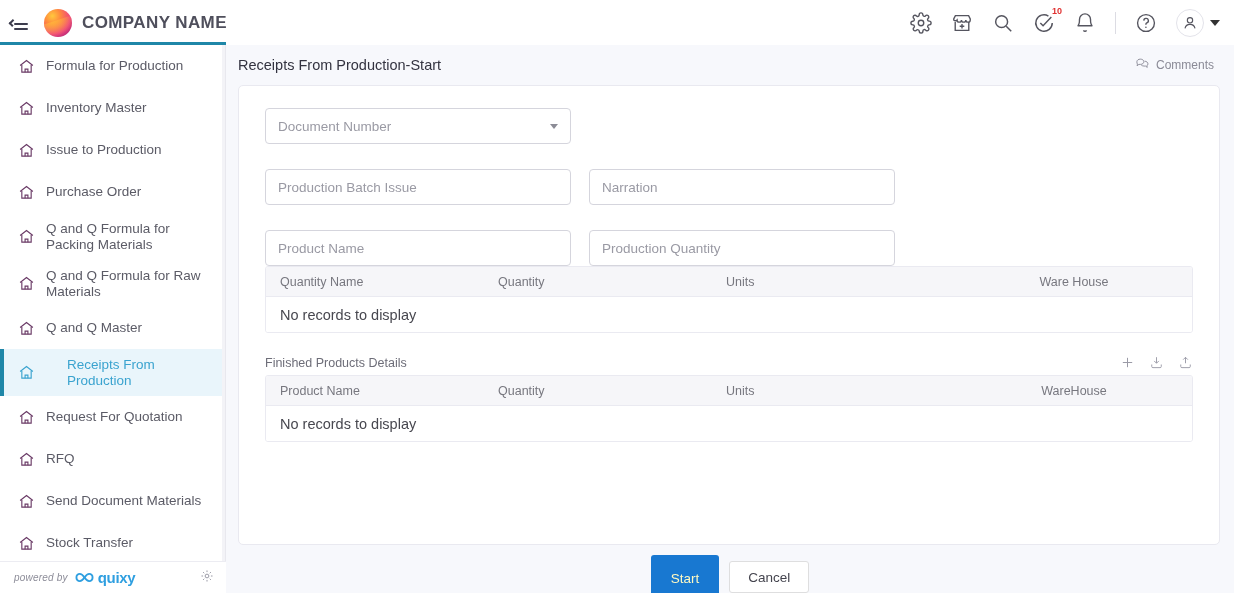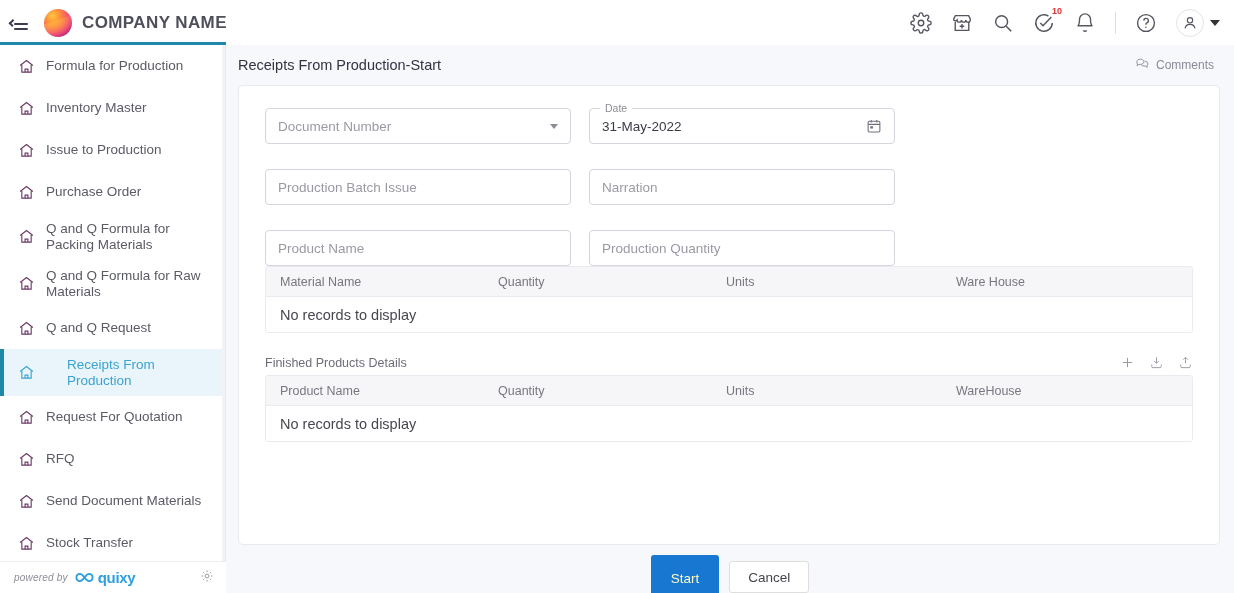--- a/index.html
+++ b/index.html
@@ -156,21 +156,21 @@
 
   .tbl { margin: 0 26px; border: 1px solid #eaeaf1; border-radius: 3px; overflow: hidden; }
   .tbl-head {
     display: flex; background: #f6f6f9; border-bottom: 1px solid #eaeaf1; height: 30px;
     align-items: center;
   }
   .tbl-head div { font-size: 12.5px; color: #77777f; }
   .c1 { width: 232px; padding-left: 14px; }
   .c2 { width: 228px; }
   .c3 { width: 230px; }
-  .c4 { flex: 1; }
+  .c4 { flex: 1; text-align: center; }
   .tbl-body { height: 35px; display: flex; align-items: center; padding-left: 14px;
               font-size: 14.5px; color: #47474f; background: #fff; }
 
   .footer-btns {
     position: absolute; top: 510px; left: 0; width: 1008px;
     display: flex; justify-content: center; align-items: center; gap: 10px;
   }
   .btn-start {
     background: #1878d1; color: #fef9c3; border: none; border-radius: 3px;
     height: 44px; padding: 16px 20px; font-size: 13.5px; cursor: pointer;
@@ -305,21 +305,21 @@
           </svg></span>
       <span class="lbl">Q and Q Formula for Raw Materials</span>
     </div>
 
     <div class="side-item">
       <span class="home-ic"><svg viewBox="0 0 24 24" width="17" height="17" fill="none" stroke="currentColor" stroke-width="1.6">
             <path d="M3 10.5 12 3.5l9 7"></path>
             <path d="M5.4 9.8V20h13.2V9.8"></path>
             <path d="M10 20v-4.3h4V20"></path>
           </svg></span>
-      <span class="lbl">Q and Q Request</span>
+      <span class="lbl">Q and Q Master</span>
     </div>
 
     <div class="side-item two-line active">
       <span class="home-ic"><svg viewBox="0 0 24 24" width="17" height="17" fill="none" stroke="currentColor" stroke-width="1.6">
             <path d="M3 10.5 12 3.5l9 7"></path>
             <path d="M5.4 9.8V20h13.2V9.8"></path>
             <path d="M10 20v-4.3h4V20"></path>
           </svg></span>
       <span class="lbl">Receipts From Production</span>
     </div>
@@ -396,31 +396,20 @@
     </div>
   </div>
 
   <div class="card">
 
     <div class="form-row" style="padding-top:22px;">
       <div class="field w-left">
         <span>Document Number</span>
         <span class="dd-arrow"></span>
       </div>
-      <div class="field w-right">
-        <span class="float-label">Date</span>
-        <span class="val">31-May-2022</span>
-        <span class="cal-ic">
-          <svg width="16" height="16" viewBox="0 0 24 24" fill="none" stroke="currentColor" stroke-width="1.6">
-            <rect x="3.2" y="5" width="17.6" height="16" rx="1.8"></rect>
-            <path d="M3.2 9.6h17.6M7.8 3v3.6M16.2 3v3.6"></path>
-            <rect x="6.4" y="12.4" width="4" height="3.4" fill="currentColor" stroke="none"></rect>
-          </svg>
-        </span>
-      </div>
     </div>
 
     <div class="form-row" style="padding-top:25px;">
       <div class="field w-left">
         <span>Production Batch Issue</span>
       </div>
       <div class="field w-right">
         <span>Narration</span>
       </div>
     </div>
@@ -429,21 +418,21 @@
       <div class="field w-left">
         <span>Product Name</span>
       </div>
       <div class="field w-right">
         <span>Production Quantity</span>
       </div>
     </div>
 
     <div class="tbl">
       <div class="tbl-head">
-        <div class="c1">Material Name</div>
+        <div class="c1">Quantity Name</div>
         <div class="c2">Quantity</div>
         <div class="c3">Units</div>
         <div class="c4">Ware House</div>
       </div>
       <div class="tbl-body">No records to display</div>
     </div>
 
     <div class="sec-head" style="margin-top:22px;">
       <span class="sec-title">Finished Products Details</span>
       <span class="sec-actions">

